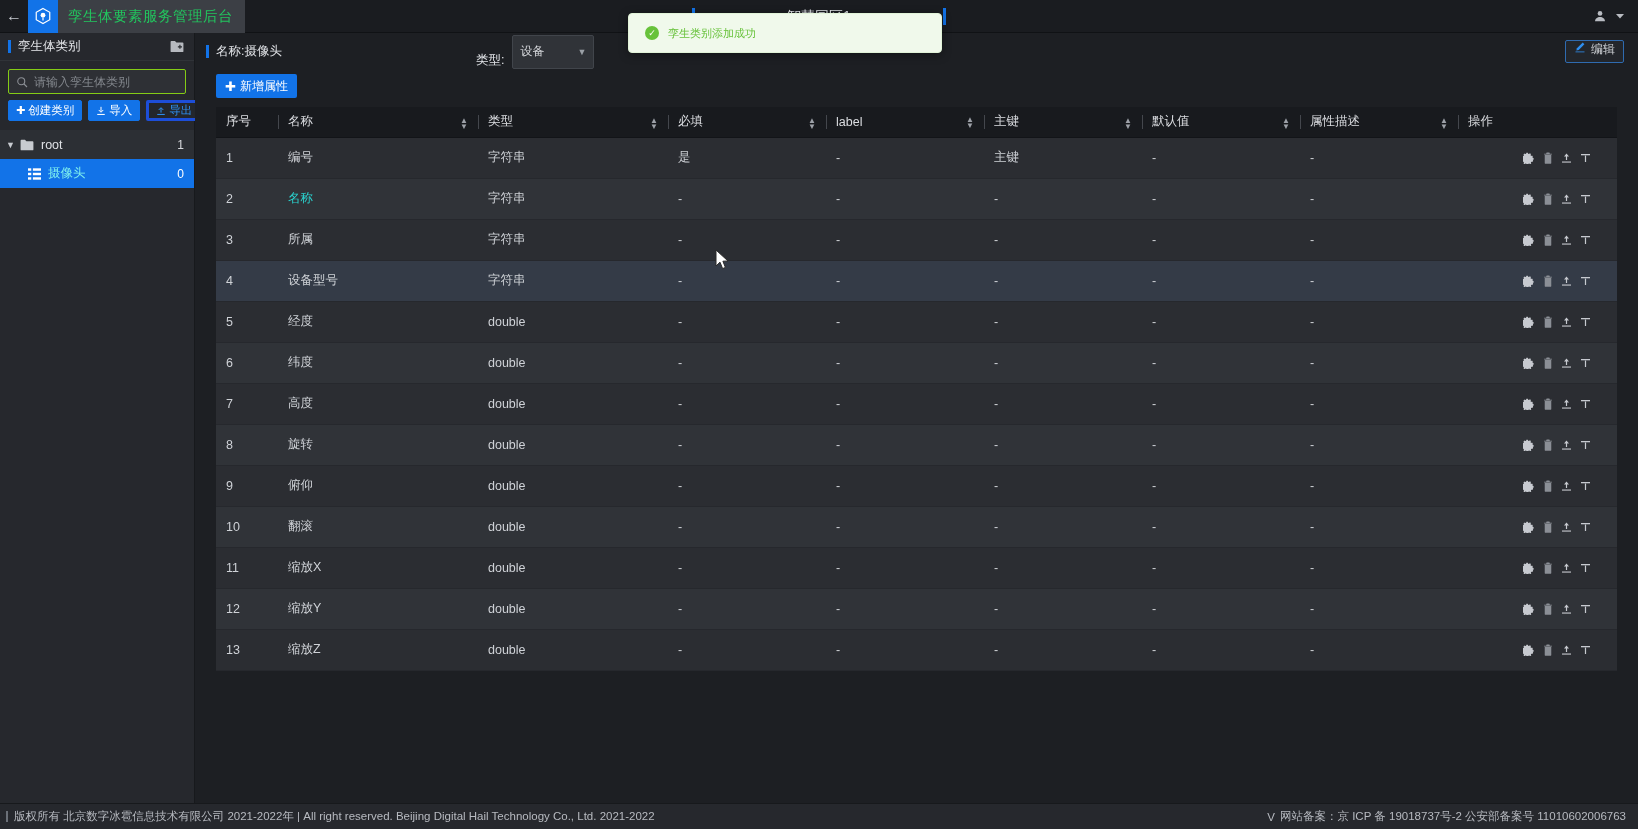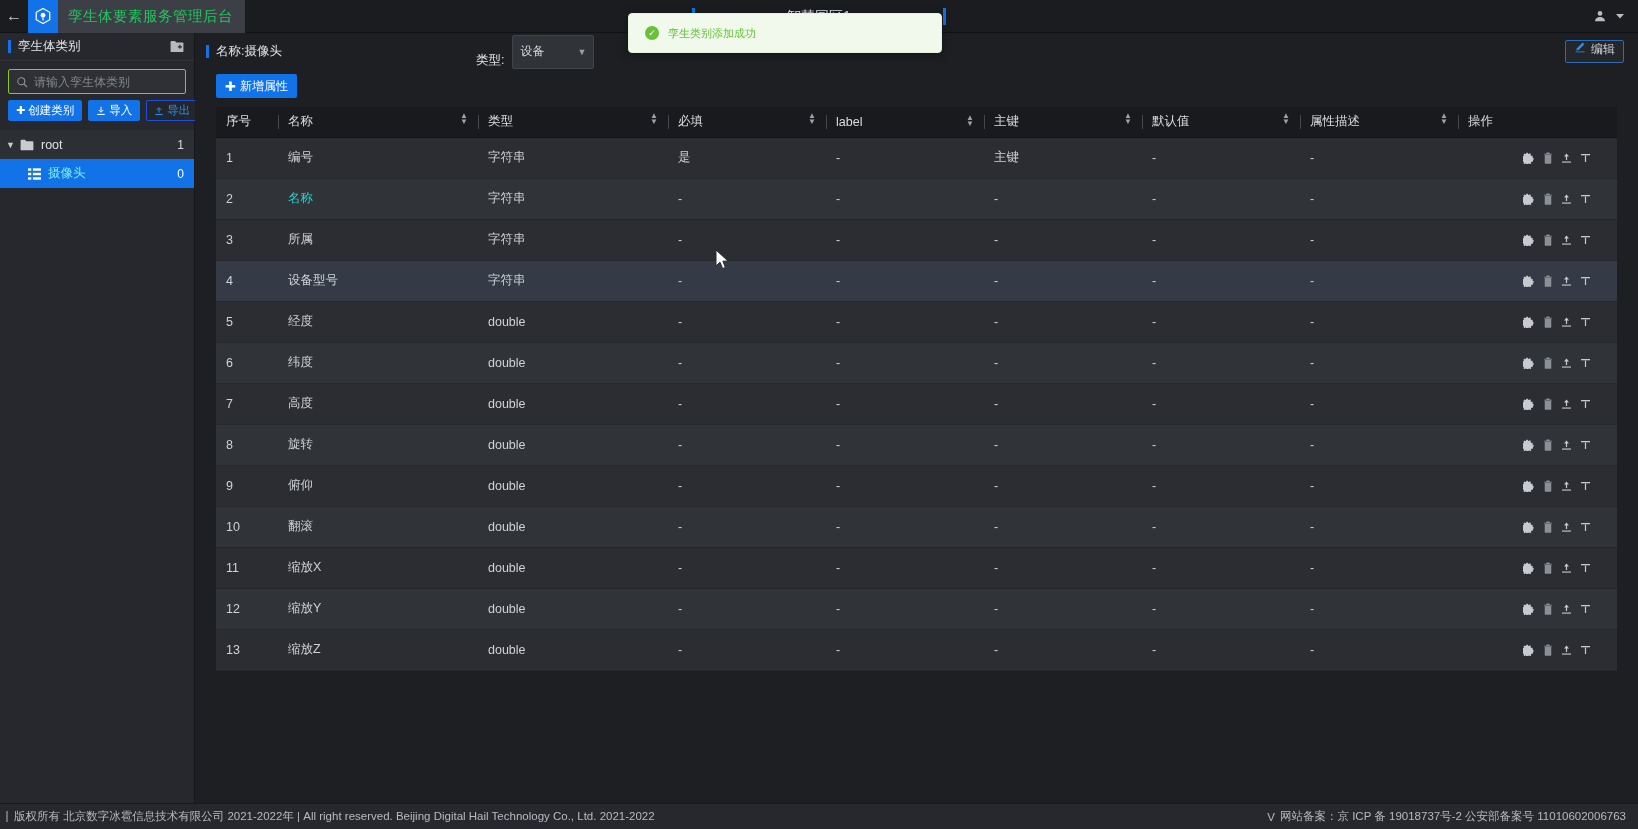--- a/index.html
+++ b/index.html
@@ -81,21 +81,21 @@
     color: #d0d2d6; font-size: 12px; font-family: inherit; padding: 0;
   }
   .search-wrap input::placeholder { color: #83878d; }
   .side-btns { display: flex; align-items: center; padding: 0 8px 9px 8px; gap: 6px; }
   .btn {
     height: 21px; border-radius: 2px; font-size: 11.5px;
     display: inline-flex; align-items: center; justify-content: center;
     padding: 0 7px; cursor: pointer; white-space: nowrap;
   }
   .btn-primary { background: #1273e8; color: #fff; border: 1px solid #1273e8; }
-  .btn-outline { background: #23262b; color: #2f8ff0; border: 1px solid #1d4ed8; }
+  .btn-outline { background: #23262b; color: #2f8ff0; border: 3px solid #1d4ed8; }
   .btn .gl { font-size: 11px; margin-right: 3px; display:inline-flex; }
   .tree { flex: 1 1 auto; overflow: hidden; }
   .tree-row {
     height: 29px; display: flex; align-items: center;
     font-size: 12.5px; cursor: pointer; padding-right: 10px;
   }
   .tree-row.root { background: #2c2f34; color: #dfe1e5; padding-left: 6px; }
   .tree-row.child { background: #1273e8; color: #7ff0ee; padding-left: 28px; }
   .tree-row .caret { width: 14px; color: #c8cbd0; font-size: 9px; display:flex; align-items:center; }
   .tree-row .ficon { margin-right: 7px; display: flex; align-items: center; }
@@ -144,21 +144,21 @@
   .add-attr-btn .plus { margin-right: 4px; font-size: 13px; }
 
   
   .table-wrap { margin: 0 21px; position: relative; z-index: 2; }
   table { width: 100%; border-collapse: collapse; table-layout: fixed; }
   thead th {
     background: #181a1e; height: 30px; font-size: 12.5px; font-weight: normal;
     color: #dcdee2; text-align: left; padding: 0 0 0 10px; position: relative;
     border-bottom: 1px solid #121418;
   }
-  thead th .thinner { display: flex; align-items: flex-start; }
+  thead th .thinner { display: flex; align-items: flex-end; }
   thead th .lbl { flex: 0 0 auto; }
   thead th.div::before {
     content: ""; position: absolute; left: 0; top: 8px; bottom: 8px; width: 1px; background: #44474d;
   }
   .sorter { margin-left: auto; margin-right: 10px; display: inline-flex; flex-direction: column; line-height: 0; }
   .sorter i { font-style: normal; font-size: 8px; color: #9da1a8; line-height: 6px; }
   tbody td {
     height: 41px; font-size: 12.5px; color: #cfd2d7; padding: 0 0 0 10px;
     border-bottom: 1px solid #26282d; vertical-align: middle;
   }

